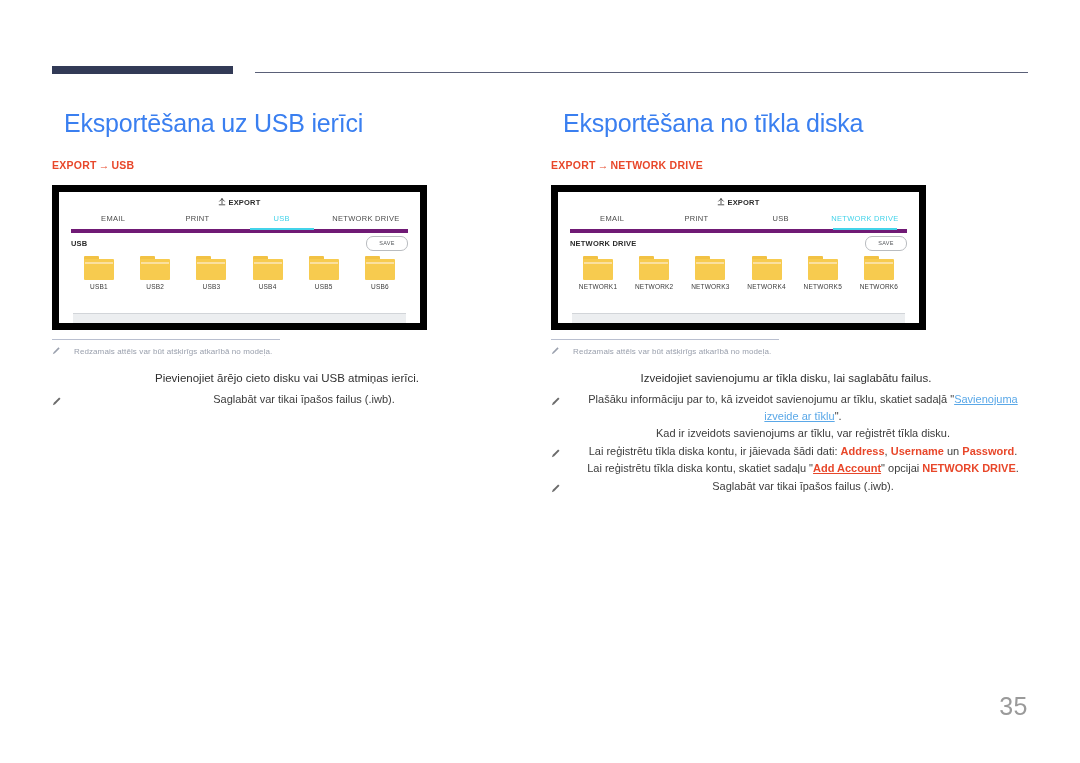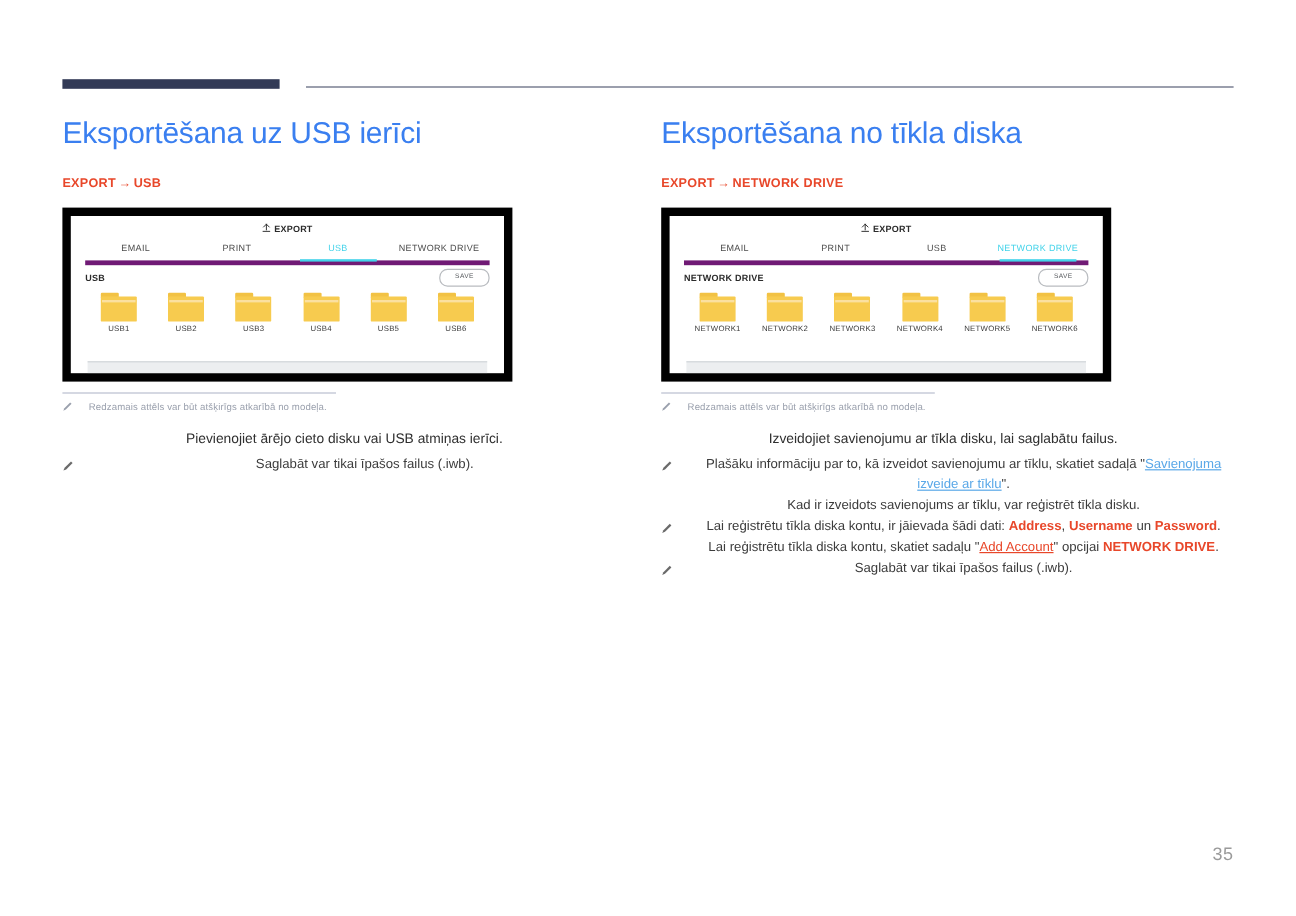--- a/index.html
+++ b/index.html
@@ -44,21 +44,21 @@
   
   .col {
     position: absolute;
     top: 96px;
     width: 470px;
   }
   .col-left  { left: 52px; }
   .col-right { left: 551px; }
 
   h1.page-heading {
-    margin: 0;
+    margin: 12px;
     font-size: 25px;
     font-weight: normal;
     color: #3a7ff0;
     letter-spacing: -0.2px;
     line-height: 30px;
     white-space: nowrap;
   }
 
   .breadcrumb {
     margin-top: 21px;
@@ -262,33 +262,33 @@
     display: flex;
     gap: 24px;
     margin-bottom: 1px;
   }
   .bullet .pencil { flex: 0 0 auto; padding-top: 3px; }
   .bullet .btext { flex: 1 1 auto; }
   .sub-line { display: block; }
 
   .red { color: #e8472a; font-weight: bold; }
   .link { color: #5aa8e8; text-decoration: underline; }
-  .link-red { color: #e8472a; text-decoration: underline; font-weight: normal; }
+  .link-red { color: #e8472a; text-decoration: underline; font-weight: bold; }
   .gear-glyph {
     display: inline-block;
     vertical-align: -2px;
     margin: 0 1px;
   }
 
   
   .page-num {
     position: absolute;
     right: 52px;
     bottom: 42px;
-    font-size: 15px;
+    font-size: 25px;
     color: #9a9a9a;
     letter-spacing: 0.5px;
   }
 </style>
 </head>
 <body>
 
 <div class="top-rule">
   <div class="bar"></div>
   <div class="line"></div>

